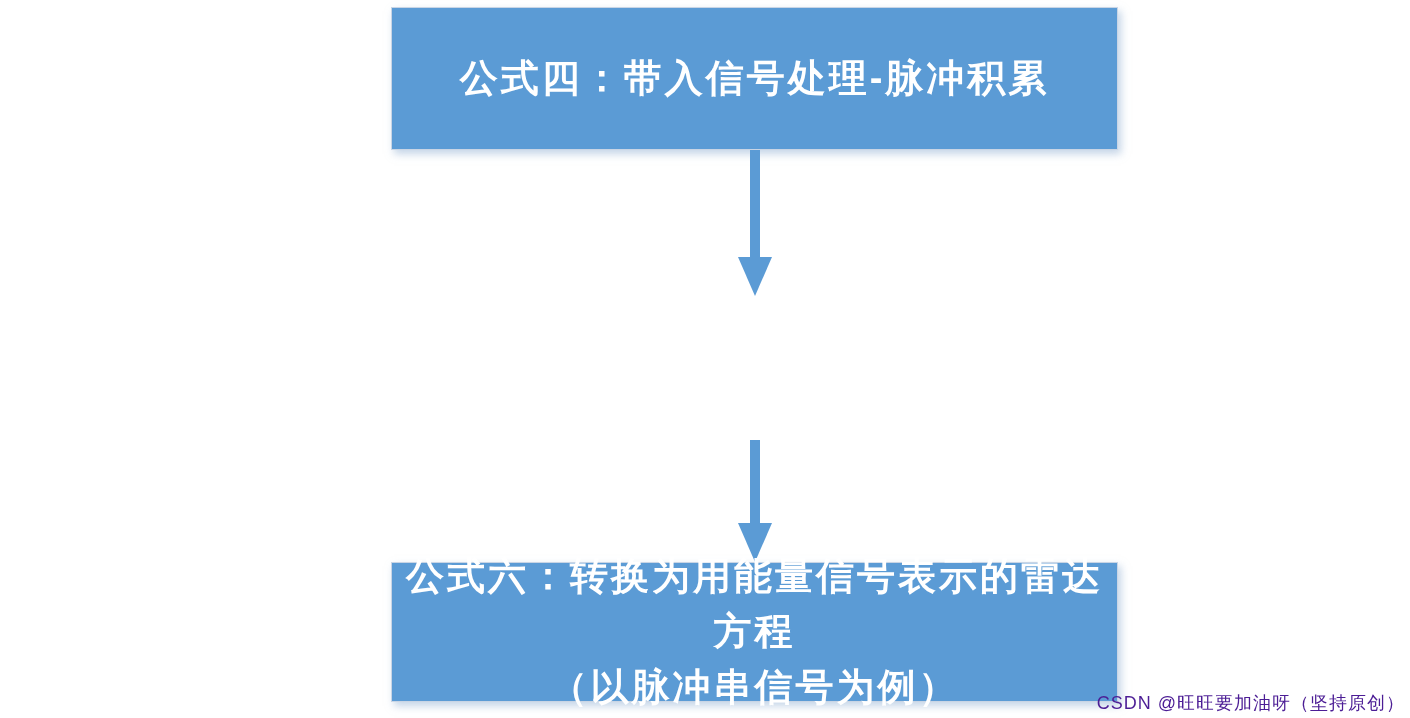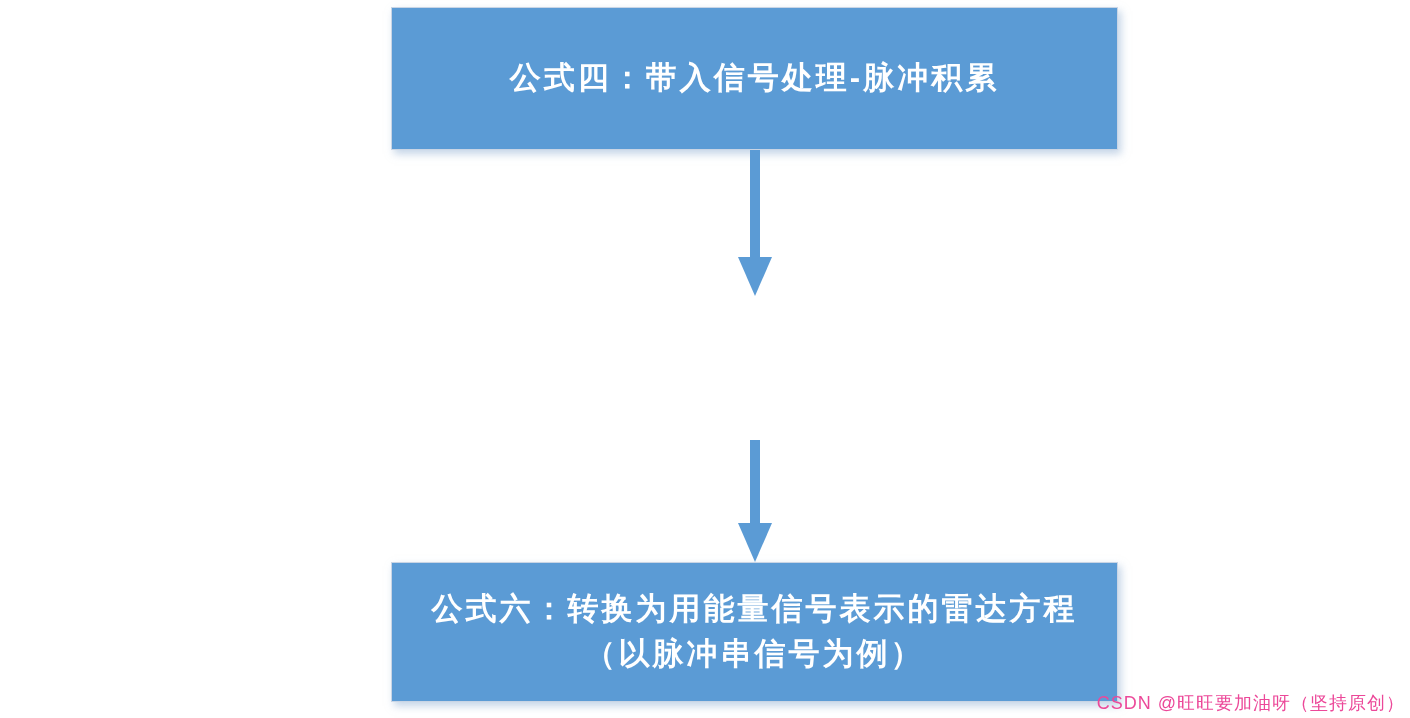--- a/index.html
+++ b/index.html
@@ -24,21 +24,21 @@
     width: 727px;
     box-sizing: border-box;
     border: 1px solid #c9d5e5;
     box-shadow: 3px 4px 8px rgba(147, 177, 212, 0.55);
     display: flex;
     align-items: center;
     justify-content: center;
     text-align: center;
   }
   .flow-box .box-label {
-    font-size: 31px;
+    font-size: 38px;
     font-weight: bold;
     letter-spacing: 3px;
     line-height: 1.45;
     white-space: pre-line;
   }
   .box-1 { top: 7px;   height: 143px; }
   .box-2 { top: 296px; height: 144px; }
   .box-3 { top: 562px; height: 140px; }
   .arrow {
     position: absolute;
@@ -75,15 +75,15 @@
   <svg class="arrow arrow-2" width="34" height="122" viewBox="0 0 34 122">
     <rect x="12" y="0" width="10" height="88" style="fill: rgb(91, 155, 213);"></rect>
     <polygon points="0,83 34,83 17,122" style="fill: rgb(91, 155, 213);"></polygon>
   </svg>
 
   <div class="flow-box box-3" style="background-color: rgb(91, 155, 213); border-color: rgb(201, 213, 229); color: rgb(255, 255, 255);">
     <span class="box-label">公式六：转换为用能量信号表示的雷达方程
 （以脉冲串信号为例）</span>
   </div>
 
-  <div class="watermark" style="color: #ec4899; margin-left: 8px;">CSDN @旺旺要加油呀（坚持原创）</div>
+  <div class="watermark" style="color: #4c1d95; margin-left: 8px;">CSDN @旺旺要加油呀（坚持原创）</div>
 
 </div>
 
 </body></html>

